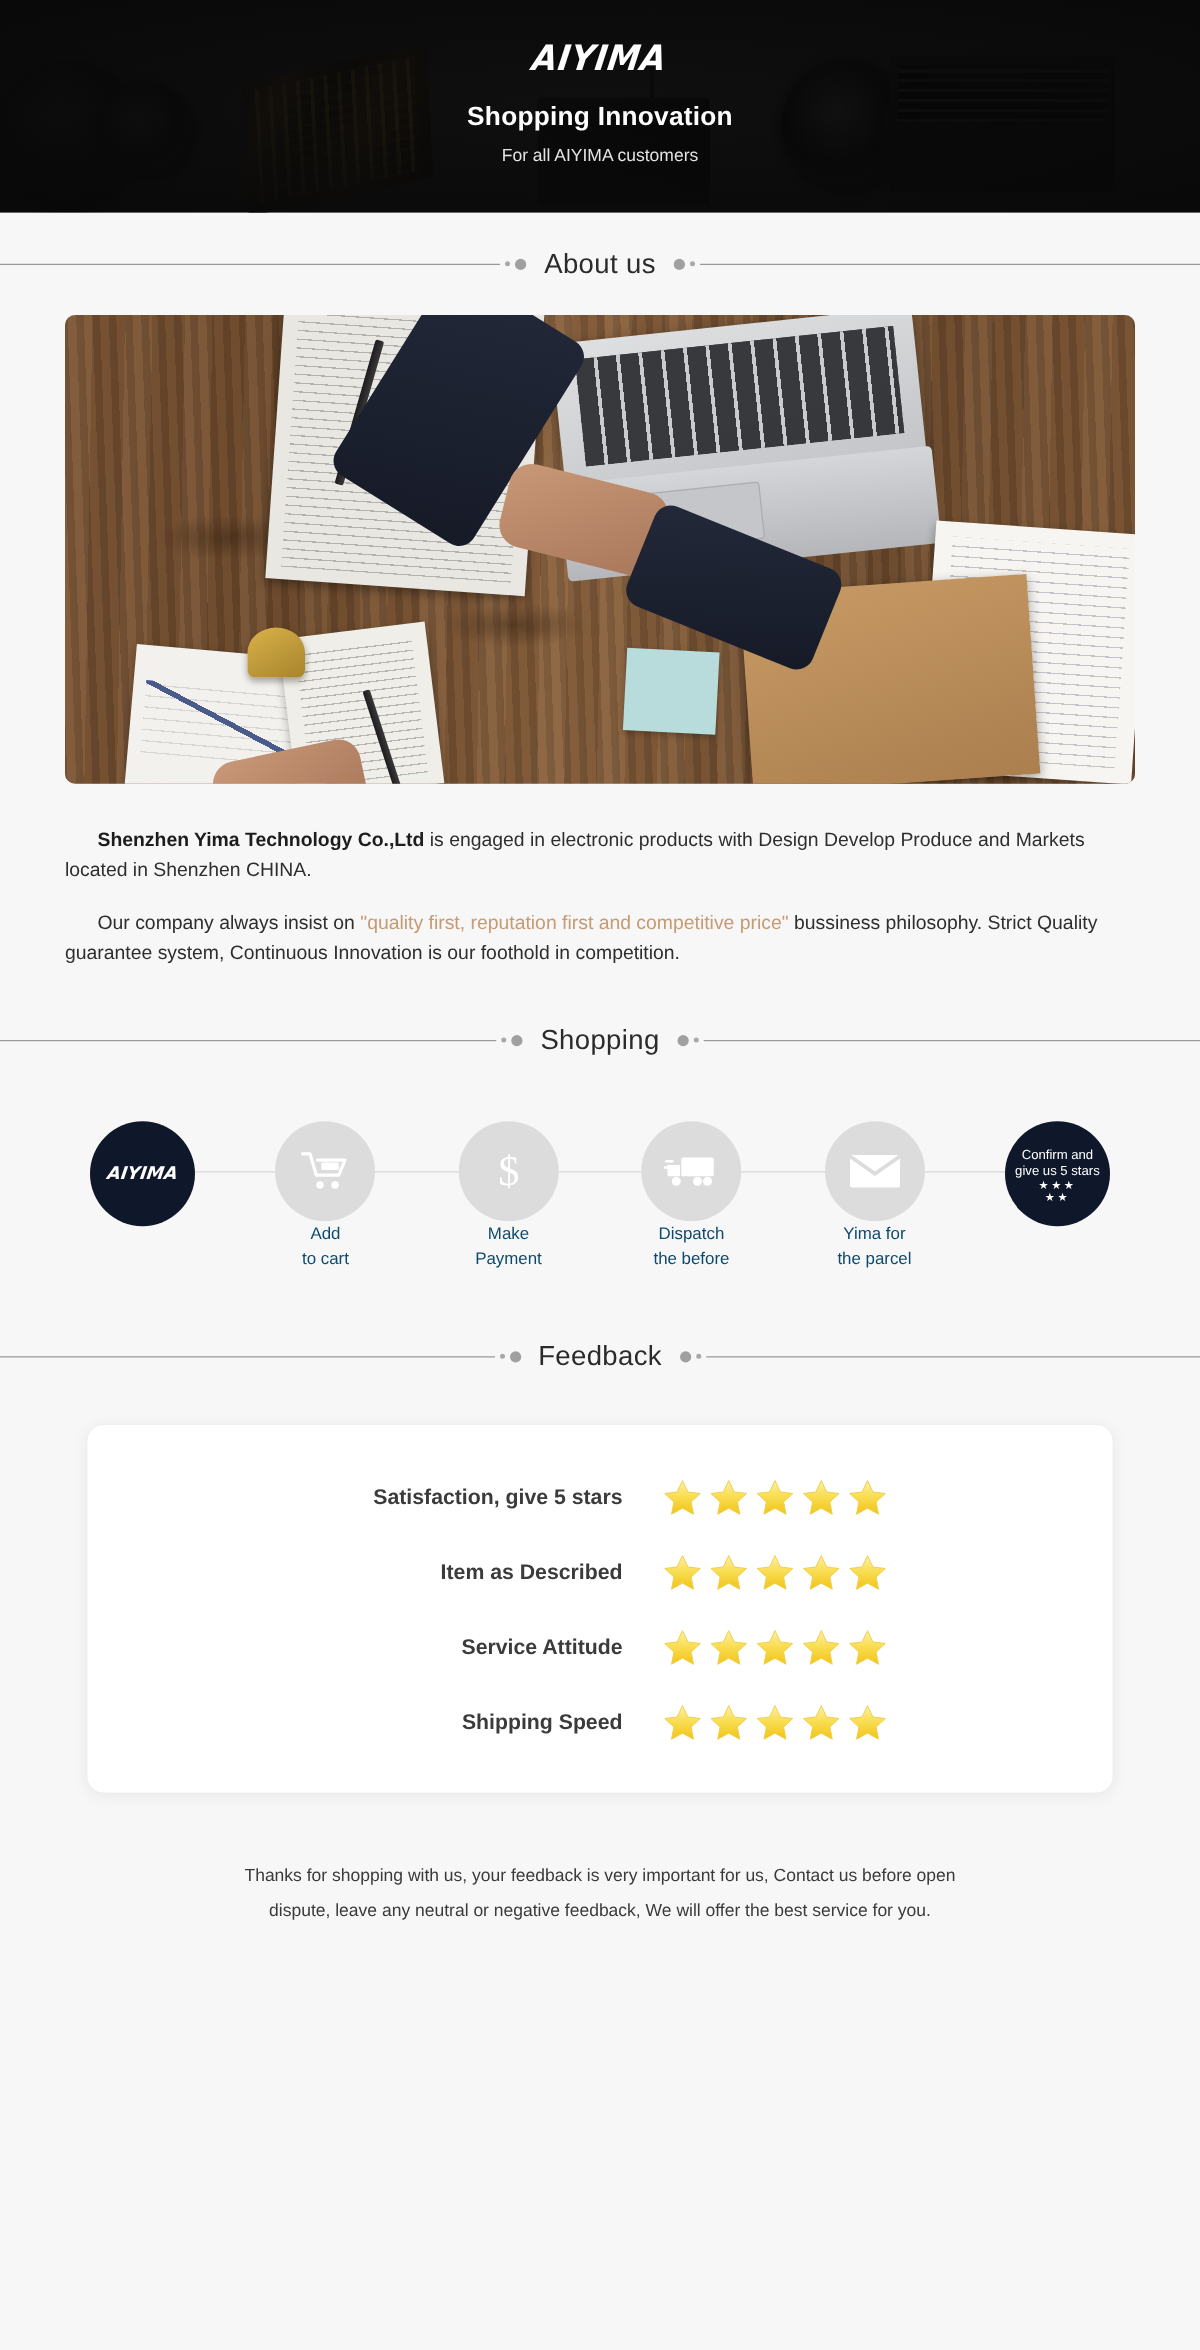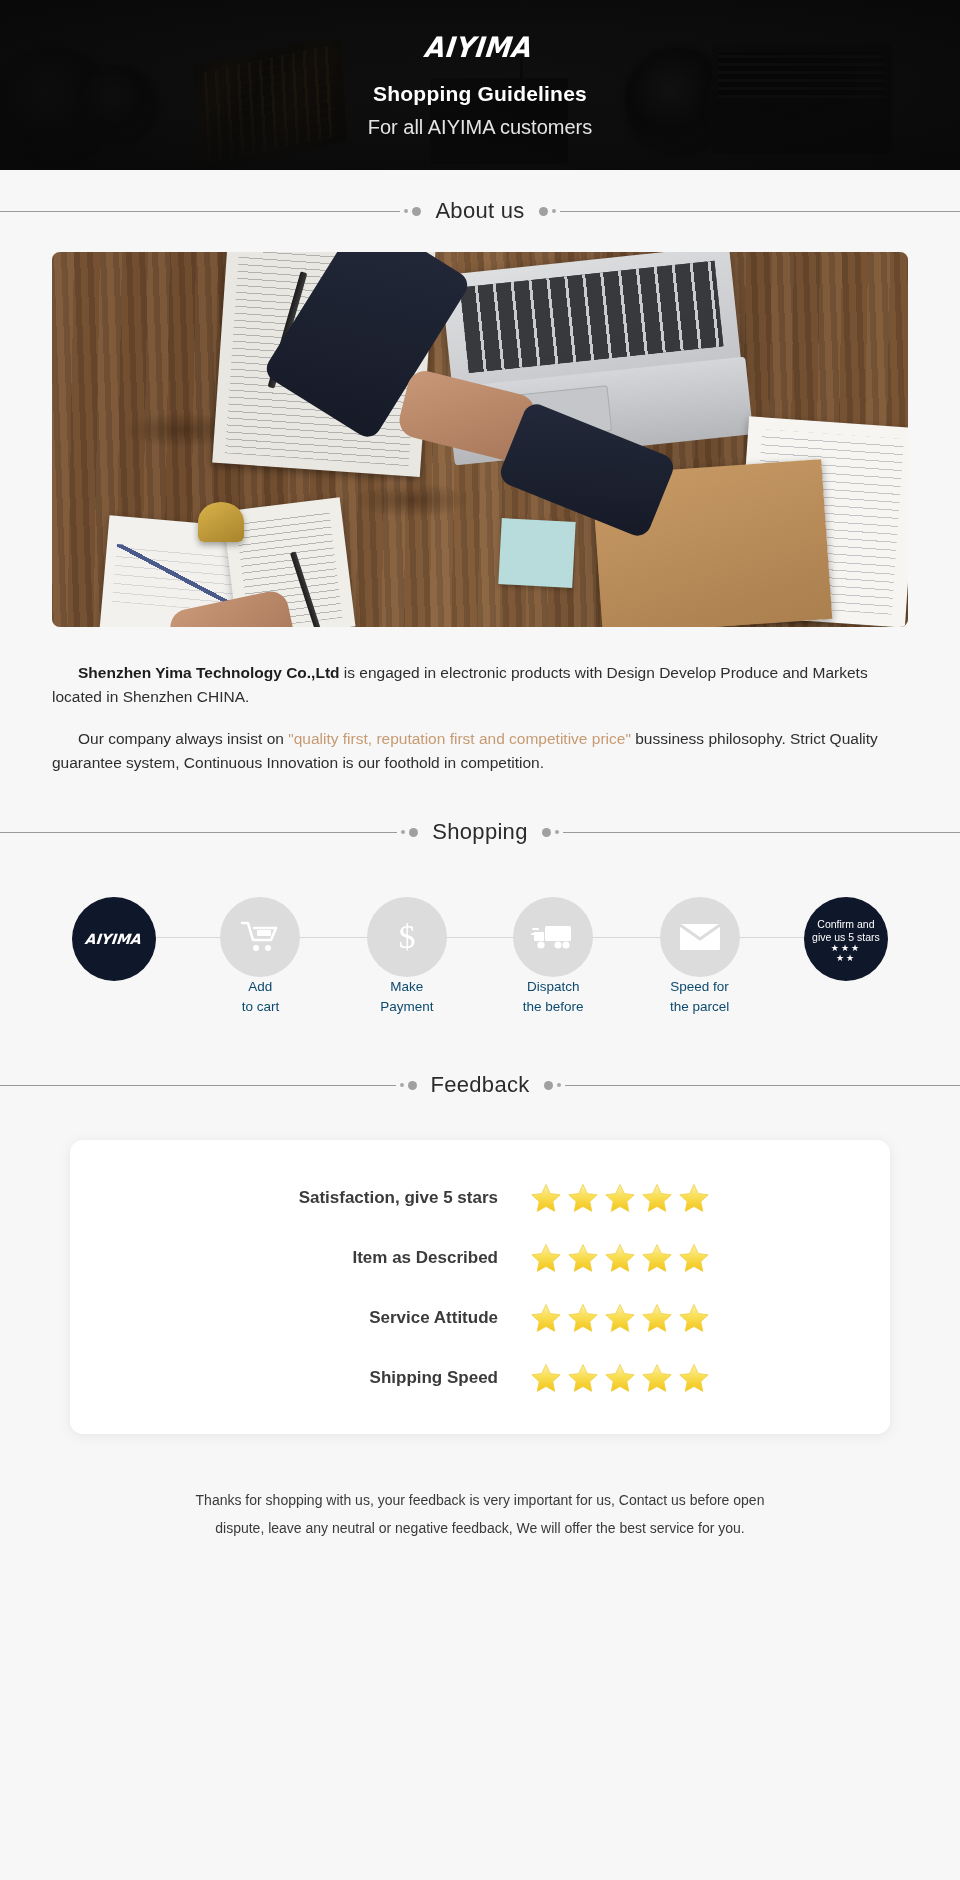--- a/index.html
+++ b/index.html
@@ -84,21 +84,21 @@
     letter-spacing:.5px; color:#fff;
     transform:skewX(-8deg) scaleY(1.08);
   }
   .hero-title {
     margin-top:20px;
     font-size:21px; font-weight:bold; color:#fff;
     letter-spacing:.2px;
   }
   .hero-sub {
     margin-top:10px;
-    font-size:20px; color:#e4e4e4; font-weight:normal;
+    font-size:14px; color:#e4e4e4; font-weight:normal;
   }
 
   
   .sec-head {
     display:flex; align-items:center; justify-content:center;
     width:960px; gap:0;
   }
   .sec-line { flex:1; height:1px; background:#9a9a9a; }
   .sec-dot-sm { width:4px; height:4px; border-radius:50%; background:#a8a8a8; margin:0 4px; }
   .sec-dot-lg { width:9px; height:9px; border-radius:50%; background:#a0a0a0; }
@@ -299,21 +299,21 @@
     <div class="prod pcb"></div>
     <div class="prod ant"></div>
     <div class="prod box"></div>
     <div class="prod spk spk-c"></div>
     <div class="prod spk spk-d"></div>
     <div class="prod amp"></div>
   </div>
   <div class="hero-vig"></div>
   <div class="hero-content">
     <div class="brand-logo">AIYIMA</div>
-    <div class="hero-title">Shopping Guidelines</div>
+    <div class="hero-title">Shopping Innovation</div>
     <div class="hero-sub">For all AIYIMA customers</div>
   </div>
 </div>
 
 <div class="about-wrap">
   <div class="sec-head">
     <div class="sec-line"></div>
     <div class="sec-dot-sm"></div>
     <div class="sec-dot-lg"></div>
     <div class="sec-title">About us</div>
@@ -430,21 +430,21 @@
     </div>
 
     <div class="step">
       <div class="circ">
         <svg width="42" height="28" viewBox="0 0 42 28" aria-hidden="true">
           <rect x="1" y="1" width="40" height="26" rx="1.5" fill="#fff"></rect>
           <path d="M1 2 L21 16 L41 2" fill="none" stroke="#dcdcdc" stroke-width="3"></path>
         </svg>
       </div>
       <div class="step-label">
-        <div>Speed for</div>
+        <div>Yima for</div>
         <div>the parcel</div>
       </div>
     </div>
 
     <div class="step">
       <div class="circ blue last">
         <div class="confirm-txt">Confirm and</div>
         <div class="confirm-txt">give us 5 stars</div>
         <div class="confirm-stars">★★★</div>
         <div class="confirm-stars">★★</div>

